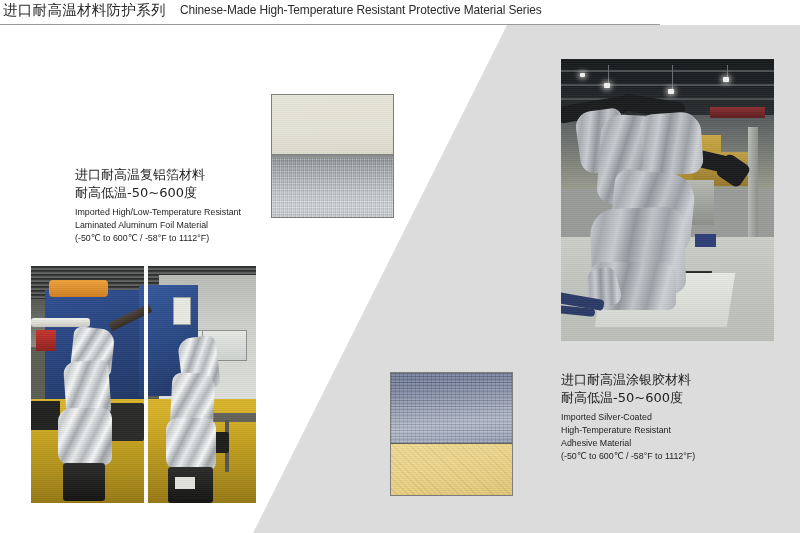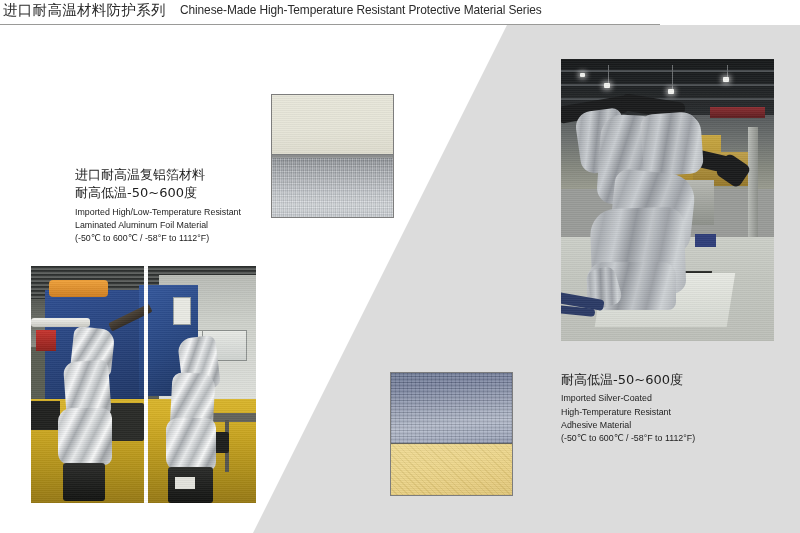--- a/index.html
+++ b/index.html
@@ -279,20 +279,21 @@
       <div class="weave"></div>
     </div>
     <div class="sw2-line"></div>
     <div class="sw2-bot">
       <div class="weave-y"></div>
     </div>
     <div class="grain"></div>
   </div>
 
   <div class="caption" style="left:561px;top:371px;width:230px;">
+    <div class="cap-cn1">进口耐高温涂银胶材料</div>
     <div class="cap-cn2">耐高低温-50~600度</div>
     <div class="cap-en">
       <div>Imported Silver-Coated</div>
       <div>High-Temperature Resistant</div>
       <div>Adhesive Material</div>
       <div>(-50℃ to 600℃ / -58°F to 1112°F)</div>
     </div>
   </div>
 
 </div>

